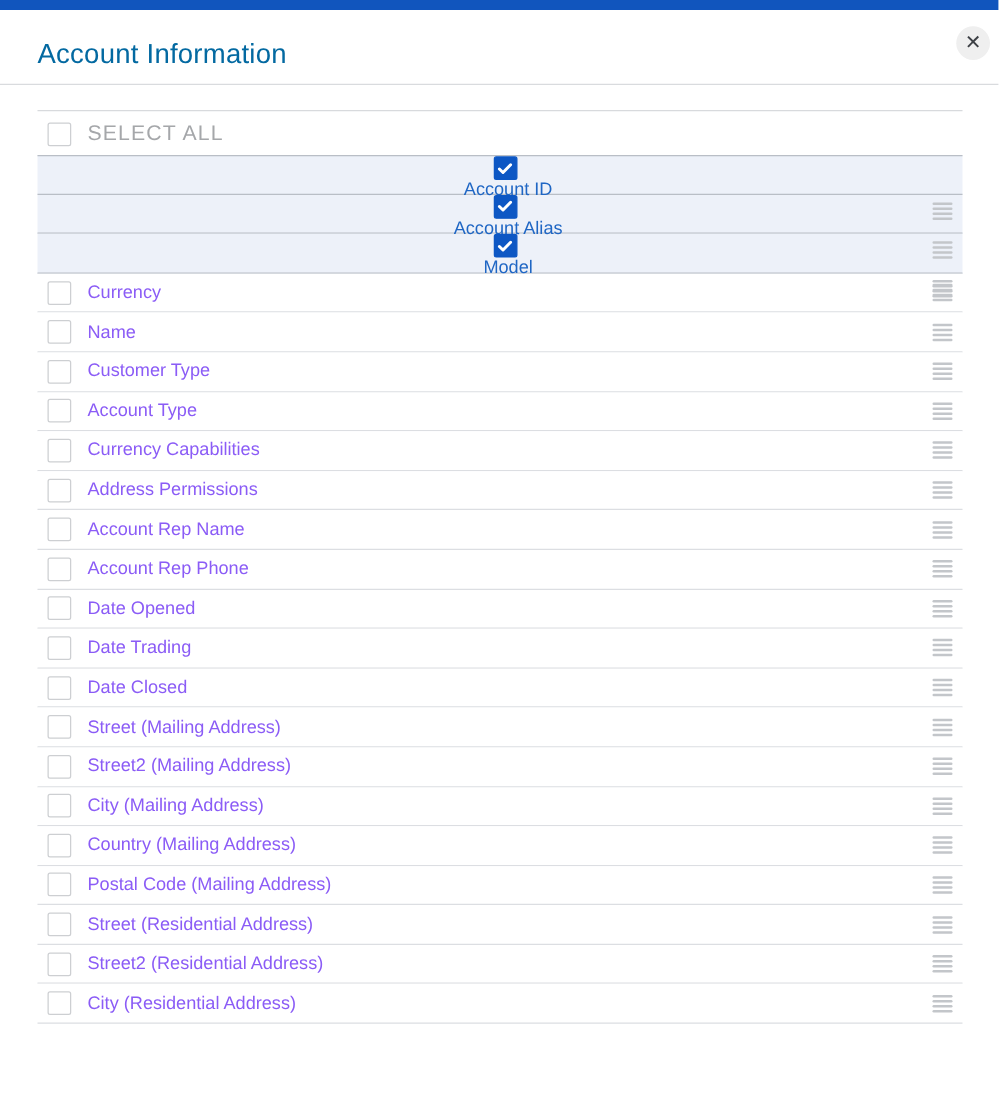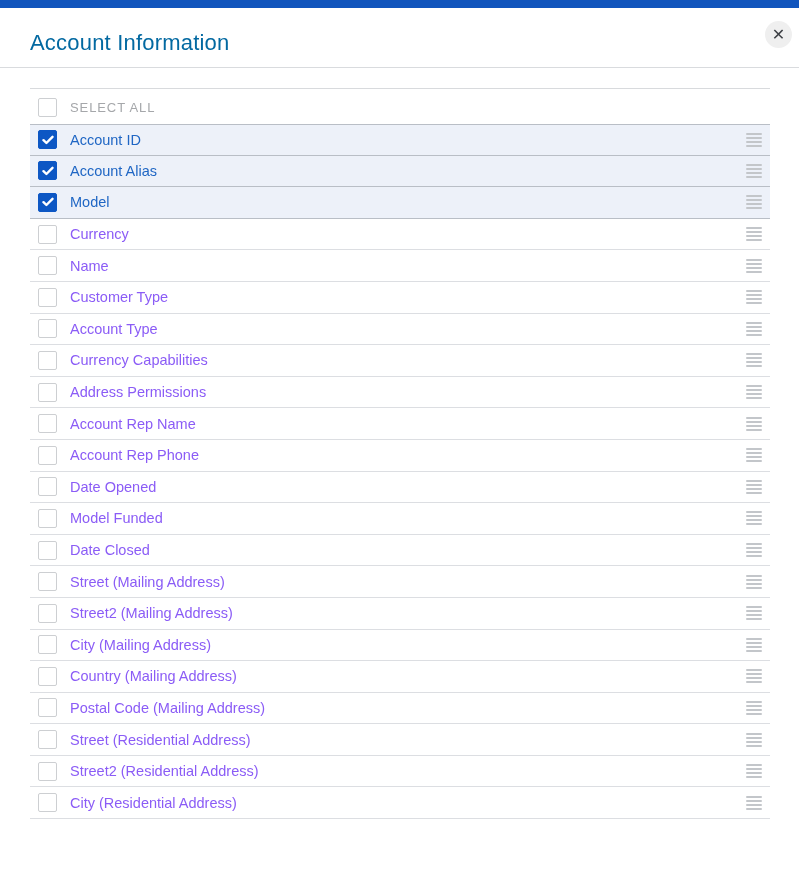--- a/index.html
+++ b/index.html
@@ -57,35 +57,36 @@
   .select-all-row {
     display: flex;
     align-items: center;
     height: 37px;
     box-sizing: border-box;
     border-top: 1px solid #d8dadd;
     cursor: pointer;
   }
   .select-all-label {
     margin-left: 13px;
-    font-size: 13px;
+    font-size: 17px;
     letter-spacing: 0.9px;
     color: #a5a7aa;
   }
   .row {
     display: flex;
     align-items: center;
     height: 31.6px;
     box-sizing: border-box;
     border-bottom: 1px solid #dcdee2;
     background: #ffffff;
   }
   .row.selected {
     background: #edf1f9;
     border-bottom-color: #b9bec6;
+    flex-direction: column;
   }
   .row.selected.first-selected {
     border-top: 1px solid #b9bec6;
     margin-top: -1px;
   }
   .checkbox {
     flex: 0 0 auto;
     width: 19px;
     height: 19px;
     box-sizing: border-box;
@@ -308,21 +309,21 @@
             <span class="bar"></span>
             <span class="bar"></span>
             <span class="bar"></span>
     </span>
   </div>
 
   <div class="row">
     <span class="checkbox">
       
     </span>
-    <span class="row-label">Model Funded</span>
+    <span class="row-label">Date Trading</span>
     <span class="drag-handle">
       <span class="bar"></span>
             <span class="bar"></span>
             <span class="bar"></span>
             <span class="bar"></span>
     </span>
   </div>
 
   <div class="row">
     <span class="checkbox">

